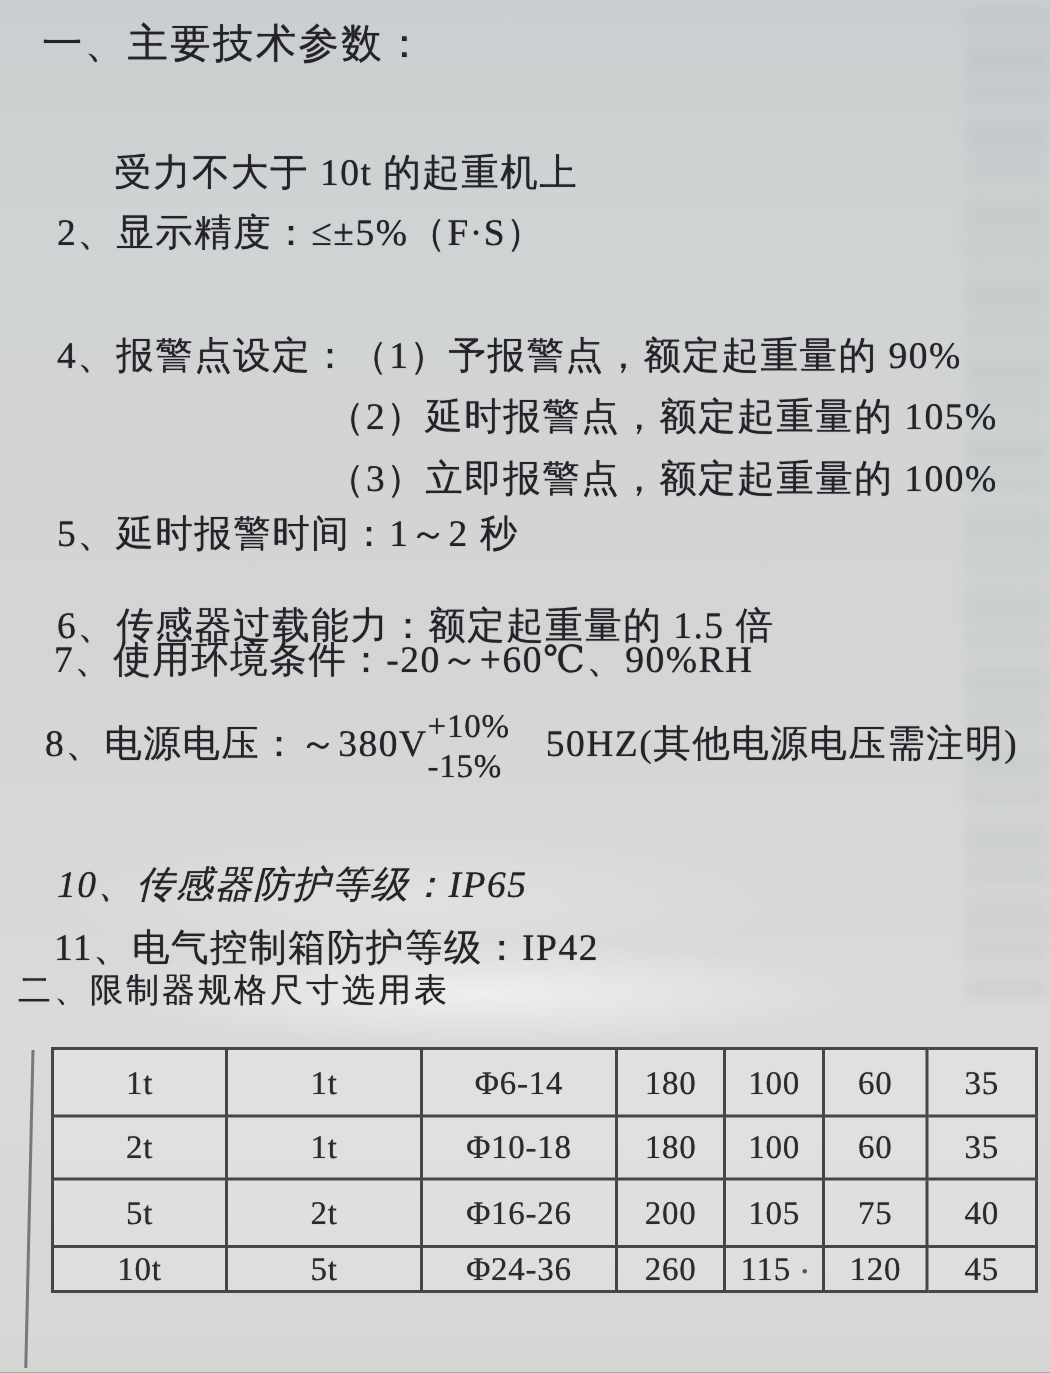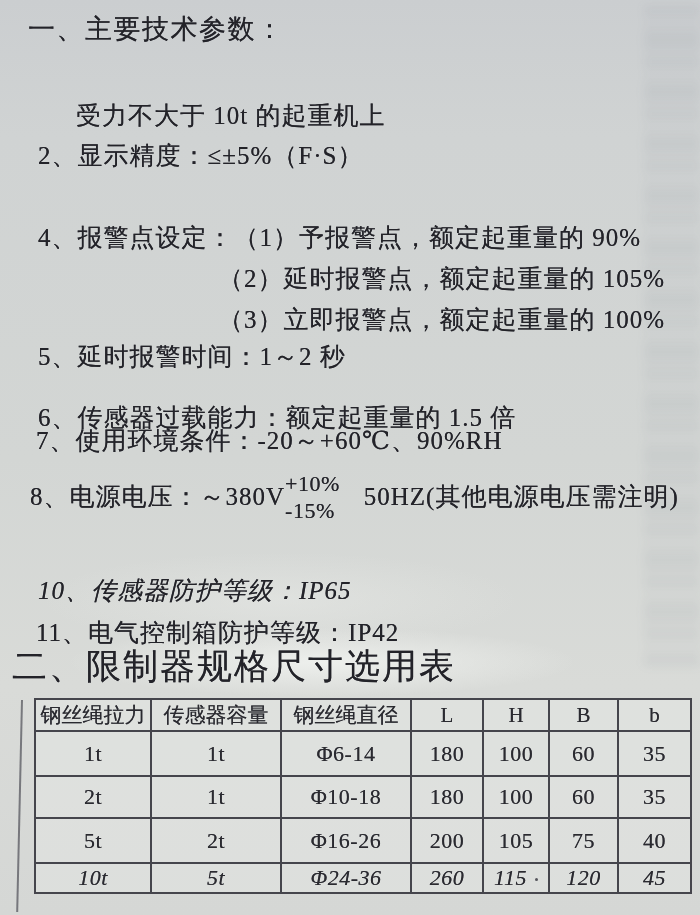--- a/index.html
+++ b/index.html
@@ -22,21 +22,21 @@
       rgba(75,85,105,0.07) 34px, rgba(75,85,105,0.02) 52px);
     filter:blur(4px);
     pointer-events:none;
   }
   .line {
     position:absolute; white-space:nowrap;
     font-size:25px; letter-spacing:1px; line-height:1.15;
     text-shadow:0 0 0.6px rgba(25,25,35,0.75);
   }
   .h1 { font-size:27px; letter-spacing:1.5px; }
-  .h2 { font-size:35px; letter-spacing:2px; }
+  .h2 { font-size:22px; letter-spacing:2px; }
   .flex8 { display:flex; align-items:center; height:58px; }
   .tol { display:inline-flex; flex-direction:column; margin-left:0;
          font-size:22px; line-height:1.25; letter-spacing:0.5px; }
   .suffix8 { margin-left:24px; }
   table.spec {
     position:absolute; left:34px; top:698px; width:656px;
     border-collapse:collapse; table-layout:fixed;
     background:rgba(235,237,234,0.35);
   }
   table.spec td {
@@ -99,29 +99,20 @@
     <colgroup>
       <col style="width:116px">
         <col style="width:130px">
         <col style="width:130px">
       <col style="width:72px">
         <col style="width:66px">
         <col style="width:69px">
         <col style="width:73px">
     </colgroup>
     <tbody>
-        <tr class="hdr" style="height:32px;">
-      <td>钢丝绳拉力</td>
-      <td>传感器容量</td>
-      <td>钢丝绳直径</td>
-      <td>L</td>
-      <td>H</td>
-      <td>B</td>
-      <td>b</td>
-    </tr>
     <tr style="height:45px;">
       <td>1t</td>
       <td>1t</td>
       <td>Φ6-14</td>
       <td>180</td>
       <td>100</td>
       <td>60</td>
       <td>35</td>
     </tr>
     <tr style="height:42px;">
@@ -135,21 +126,21 @@
     </tr>
     <tr style="height:45px;">
       <td>5t</td>
       <td>2t</td>
       <td>Φ16-26</td>
       <td>200</td>
       <td>105</td>
       <td>75</td>
       <td>40</td>
     </tr>
-    <tr style="height:28px;font-style:italic;">
+    <tr style="height:28px;">
       <td>10t</td>
       <td>5t</td>
       <td>Φ24-36</td>
       <td>260</td>
       <td class="cell-speck">115</td>
       <td>120</td>
       <td>45</td>
     </tr>
   </tbody>
     </table>

